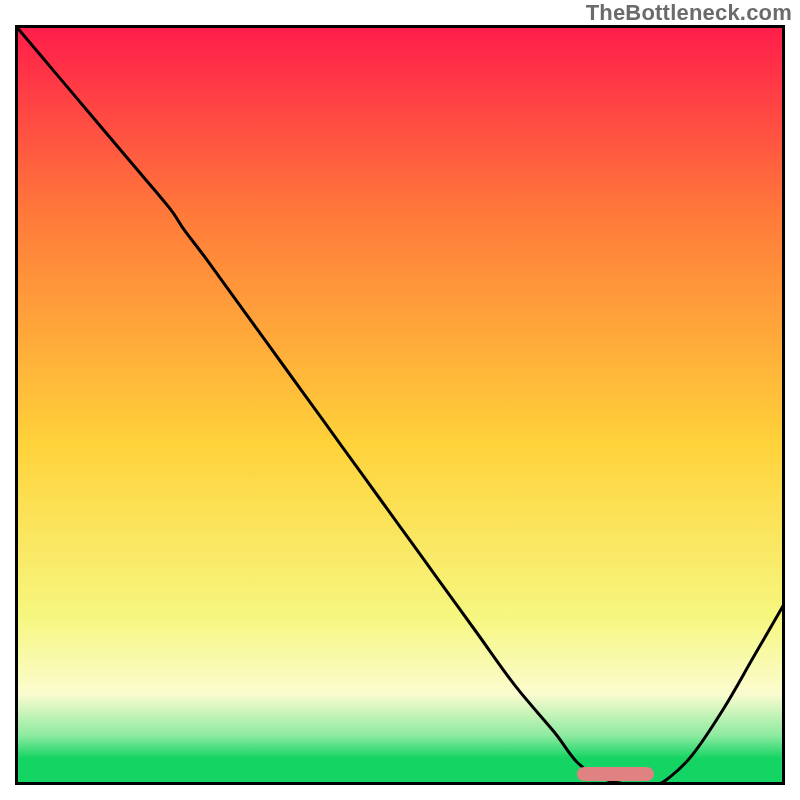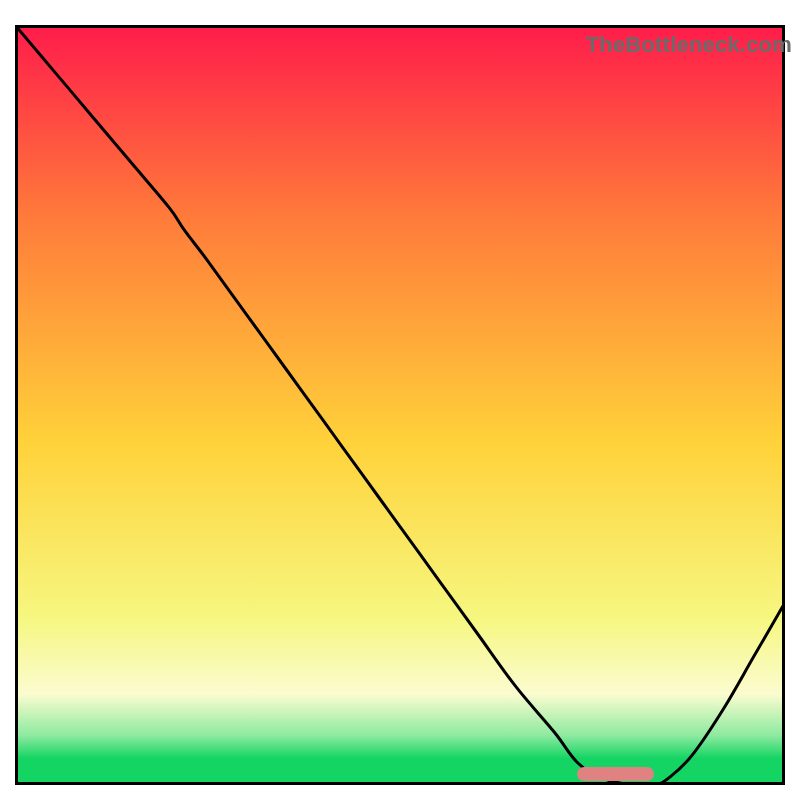--- a/index.html
+++ b/index.html
@@ -18,21 +18,20 @@
   .watermark {
     position: absolute;
     top: 0;
     right: 8px;
     font-size: 22px;
     font-weight: 600;
     color: #6b6b6b;
     letter-spacing: 0.2px;
     z-index: 30;
     user-select: none;
-    margin-top: 32px;
   }
   .plot-wrap {
     position: absolute;
     left: 15px;
     top: 25px;
     width: 770px;
     height: 760px;
   }
   .plot-border {
     position: absolute;

